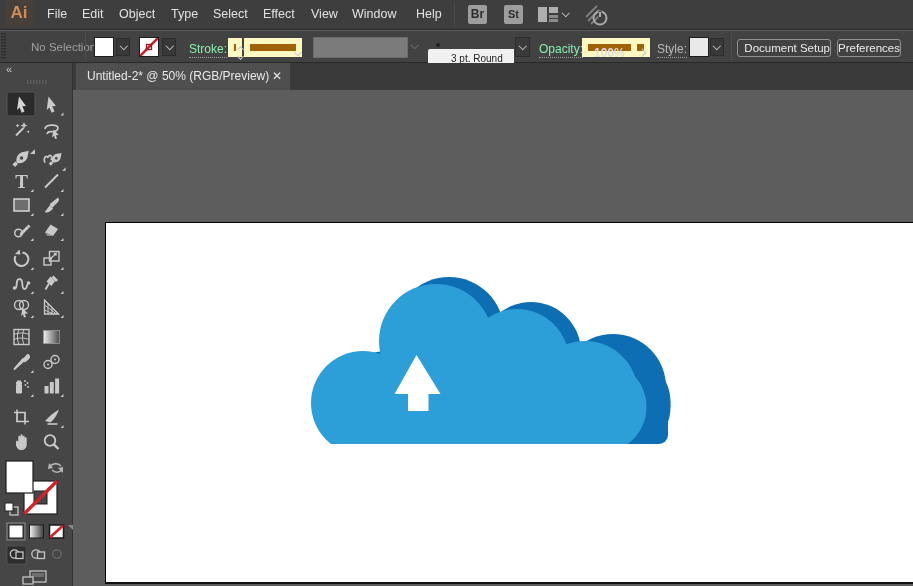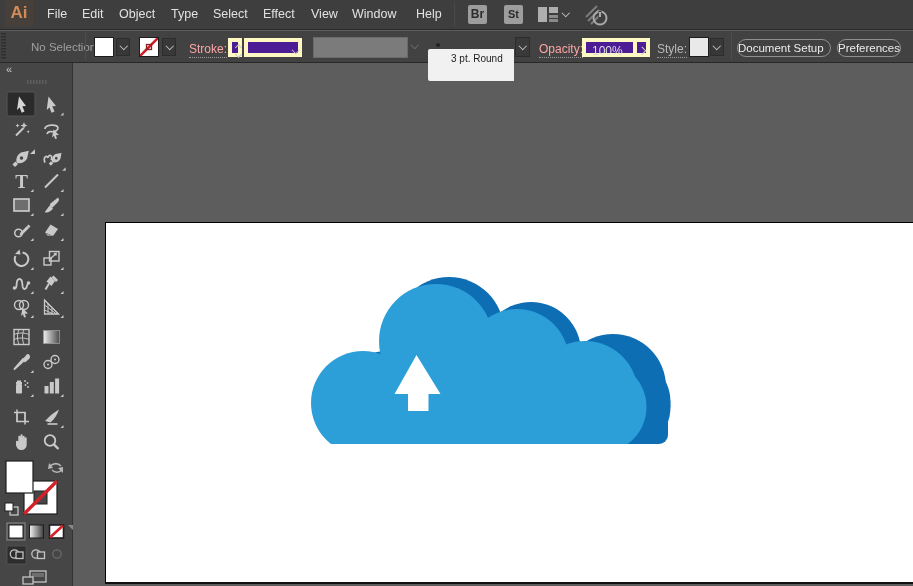--- a/index.html
+++ b/index.html
@@ -11,29 +11,29 @@
   #menubar { position:absolute; top:0; left:0; width:913px; height:30px;
     background:#3e3e3e; border-bottom:1px solid #2a2a2a; }
   .menuitem { position:absolute; top:7px; font-size:12.5px; color:#e2e2e2; }
   #ailogo { position:absolute; left:5px; top:0px; width:28px; height:26px;
     background:#473f39; color:#cf8c58; font-weight:bold; font-size:17px;
     text-align:center; line-height:25px; }
 
   
   #ctrlbar { position:absolute; top:31px; left:0; width:913px; height:32px;
     background:#424242; border-bottom:1px solid #282828; }
-  .clabel { position:absolute; font-size:12px; color:#fca5a5; }
+  .clabel { position:absolute; font-size:12px; color:#86efac; }
   .dotted { border-bottom:1px dotted #9a9a9a; padding-bottom:1px; }
   .swatch { position:absolute; width:20px; height:20px; top:6px;
     border:1px solid #1d1d1d; background:#fff; }
   .ddbtn { position:absolute; top:7px; width:14px; height:18px; background:#383838;
     border:1px solid #2c2c2c; }
-  .darkfield { position:absolute; background:#4c1d95; border:4px solid #fef9c3; }
+  .darkfield { position:absolute; background:#a16207; border:6px solid #fef9c3;font-weight:bold; }
   .btn { position:absolute; top:8px; height:18px; border:1px solid #909090;
-    border-radius:9px; color:#ececec; font-size:11.5px; text-align:left;
+    border-radius:3px; color:#ececec; font-size:11.5px; text-align:right;
     line-height:16px; background:#414141; }
   .vsep { position:absolute; top:2px; width:1px; height:27px; background:#333;
     border-right:1px solid #4e4e4e; }
   .chv { position:absolute; width:5.5px; height:5.5px; border-right:1.5px solid #c6c6c6;
     border-bottom:1.5px solid #c6c6c6; transform:rotate(45deg); }
   .chvup { transform:rotate(-135deg); }
   .chvright { transform:rotate(-45deg); }
 
   
   #tabbar { position:absolute; top:63px; left:73px; width:840px; height:27px;
@@ -373,20 +373,23 @@
 
       <g stroke="#c4c4c4" stroke-width="1.3" fill="none">
         <rect x="30" y="508" width="16" height="11" fill="#464646"></rect>
         <rect x="32" y="510" width="12" height="4" fill="#6e6e6e" stroke="none"></rect>
         <rect x="23" y="514" width="10" height="7" fill="#464646"></rect>
       </g>
       <path d="M68 462 l5 0 l0 5 Z" fill="#8a8a8a"></path>
     </svg>
   </div>
 
+  <div id="tabbar">
+    <div id="tab">Untitled-2* @ 50% (RGB/Preview)<span id="tabx">✕</span></div>
+  </div>
 
   <div id="canvas">
     <div id="artboard"></div>
     <svg id="cloud" style="position:absolute;left:0;top:0" width="840" height="496" viewBox="73 90 840 496">
       <defs>
           <clipPath id="flat">
             <rect x="280" y="260" width="420" height="184"></rect>
           </clipPath>
         </defs>
       <g clip-path="url(#flat)">

